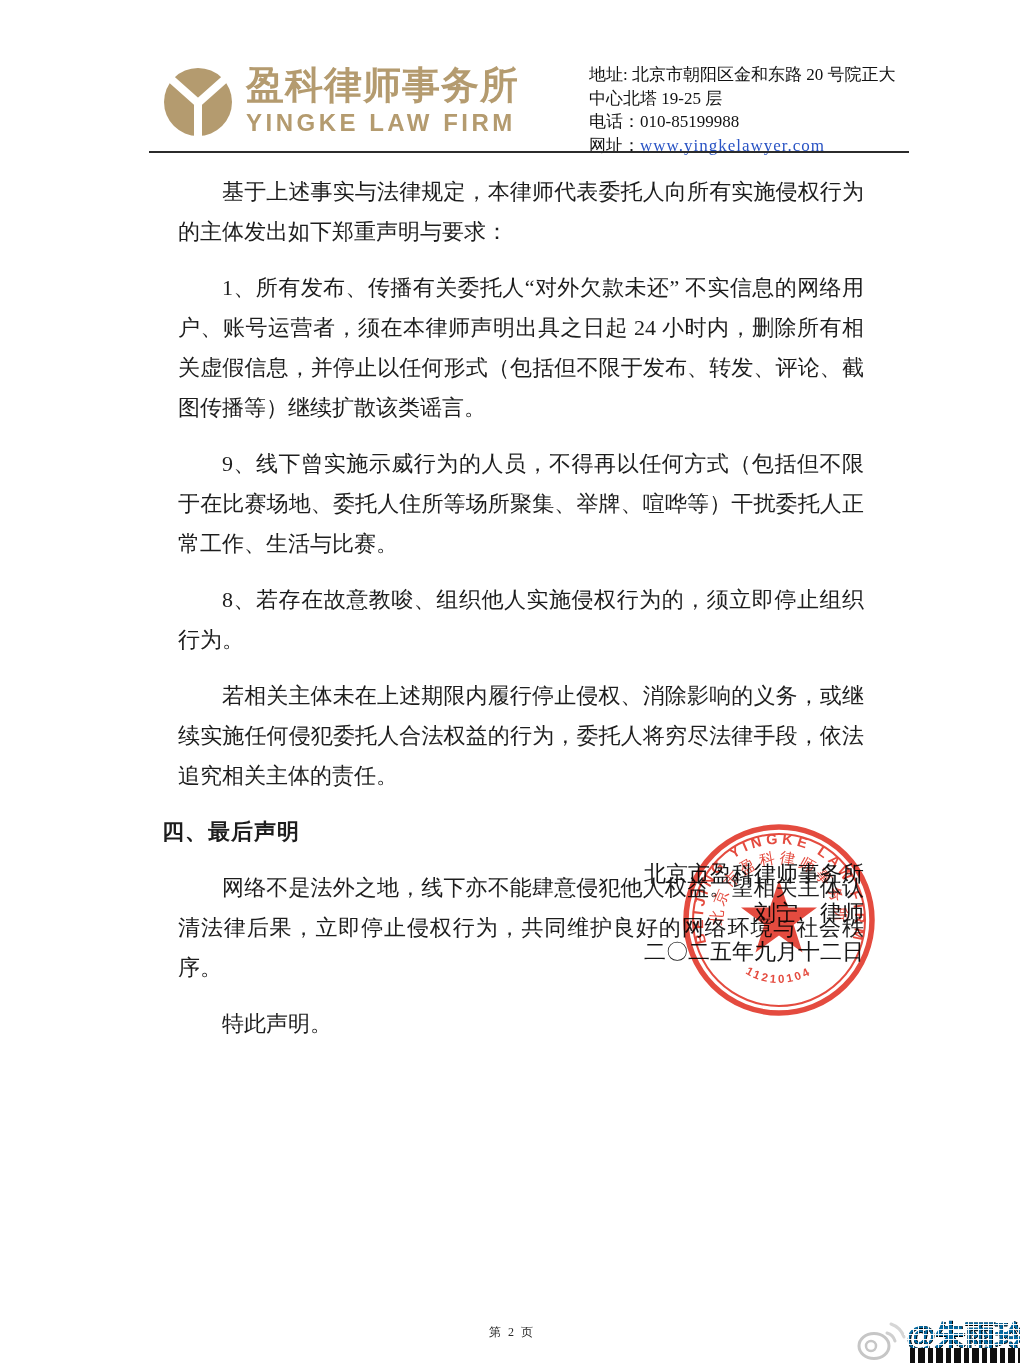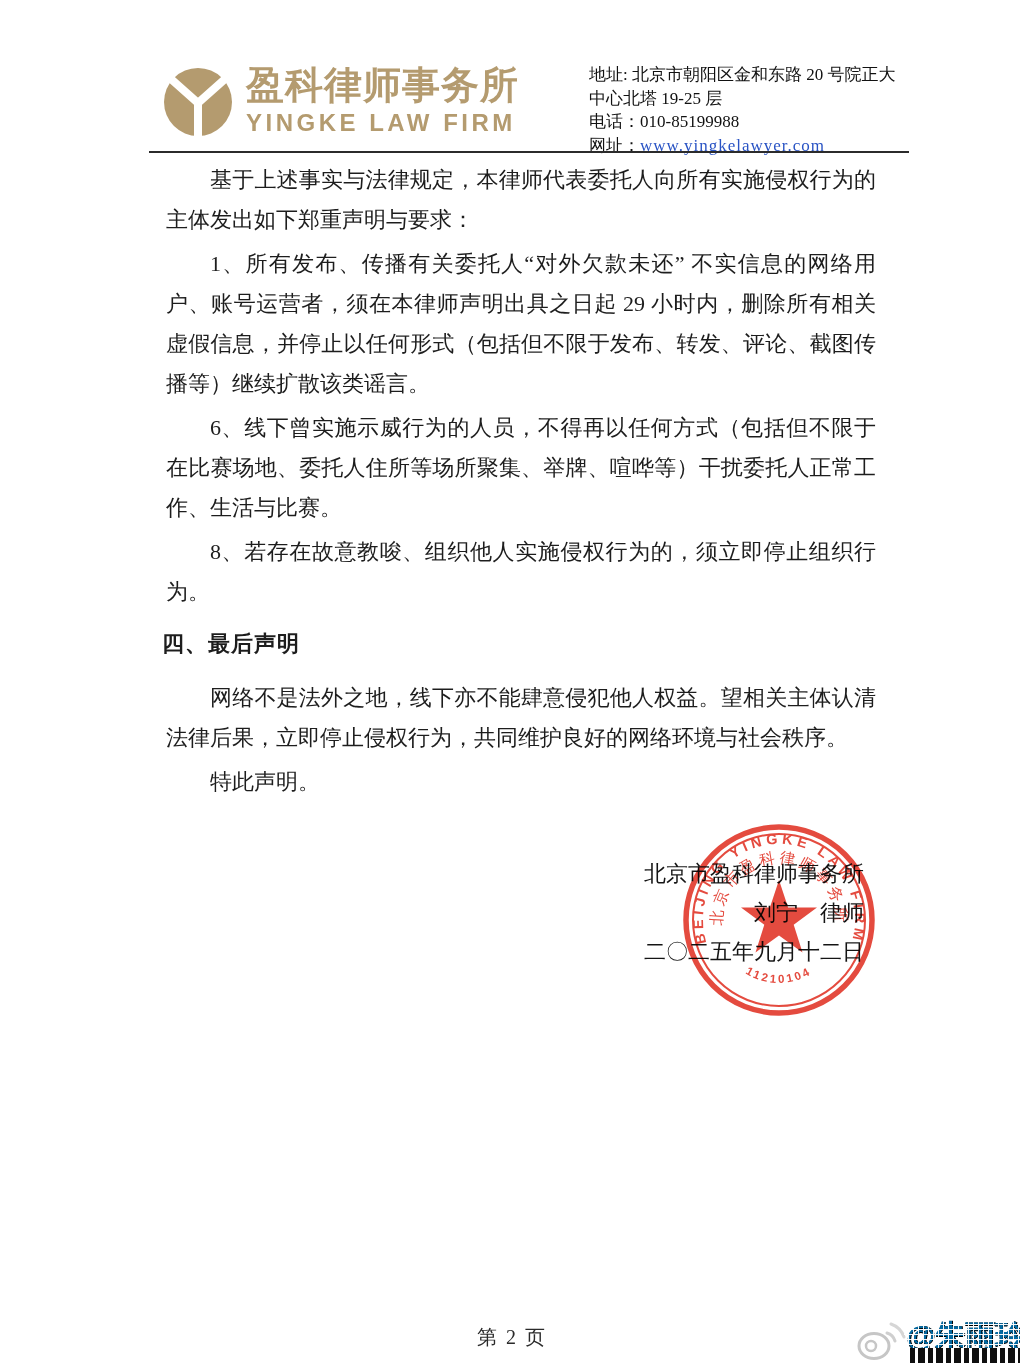--- a/index.html
+++ b/index.html
@@ -18,31 +18,31 @@
   .logo-cn { font-size:38px; font-weight:bold; letter-spacing:1px; line-height:46px; white-space:nowrap; }
   .logo-en { font-size:24px; font-weight:bold; letter-spacing:3.5px; line-height:30px; white-space:nowrap; }
   .contact { position:absolute; left:585px; top:63px; width:330px;
     font-size:17px; line-height:23.5px; color:#111; }
   .contact .row { white-space:nowrap; }
   .contact a { color:#2953c4; text-decoration:underline; letter-spacing:1px; }
   .head-rule { position:absolute; left:145px; top:151px; width:760px; height:2px; background:#2b2b2b; }
   
   .doc-body { position:absolute; left:158px; top:156px; width:718px;
     font-size:22px; line-height:40px; text-align:justify; color:#1d1d1d; }
-  .doc-body p { text-indent:2em; margin:4px; }
+  .doc-body p { text-indent:2em; margin:16px; }
   .sec-heading { font-weight:bold; text-indent:0 !important; margin:12px 0 14px 0 !important; letter-spacing:1px; }
   
   .signature { position:absolute; right:156px; top:854px; text-align:right;
     font-size:22px; line-height:39px; color:#141414; z-index:1; white-space:nowrap; }
   
   .stamp { position:absolute; left:675px; top:820px; width:200px; height:200px;
     z-index:2; mix-blend-mode:multiply; opacity:0.92; pointer-events:none; }
   
   .footer { position:absolute; left:0; top:1324px; width:100%; text-align:center;
-    font-size:20px; color:#2a2a2a; letter-spacing:2px; }
+    font-size:12px; color:#2a2a2a; letter-spacing:2px; }
   
   .watermark { position:absolute; left:850px; top:1312px; width:174px; height:53px; }
   .weibo-icon { position:absolute; left:0; top:6px; width:52px; height:44px; }
   .wm-text { position:absolute; left:52px; top:4px; font-family:"Liberation Sans","DejaVu Sans",sans-serif;
     font-size:30px; font-weight:bold; color:#0369a1; white-space:nowrap;
     text-shadow:1px 0 0 #000, 0 1px 0 #000; filter:blur(0.4px); }
   .wm-text::after { content:""; position:absolute; inset:-2px;
     background:
       repeating-linear-gradient(0deg, rgba(255,255,255,0) 0 4px, rgba(255,255,255,.95) 4px 5px),
       repeating-linear-gradient(90deg, rgba(255,255,255,0) 0 4px, rgba(255,255,255,.95) 4px 5px); }
@@ -73,23 +73,24 @@
     <div class="row">地址: 北京市朝阳区金和东路 20 号院正大</div>
     <div class="row">中心北塔 19-25 层</div>
     <div class="row">电话：010-85199988</div>
     <div class="row"><span>网址：</span><a href="#">www.yingkelawyer.com</a></div>
   </div>
 
   <div class="head-rule"></div>
 
   <div class="doc-body">
     <p>基于上述事实与法律规定，本律师代表委托人向所有实施侵权行为的主体发出如下郑重声明与要求：</p>
-    <p>1、所有发布、传播有关委托人“对外欠款未还”  不实信息的网络用户、账号运营者，须在本律师声明出具之日起 29 小时内，删除所有相关虚假信息，并停止以任何形式（包括但不限于发布、转发、评论、截图传播等）继续扩散该类谣言。</p>
-    <p>6、线下曾实施示威行为的人员，不得再以任何方式（包括但不限于在比赛场地、委托人住所等场所聚集、举牌、喧哗等）干扰委托人正常工作、生活与比赛。</p>
+    <p>1、所有发布、传播有关委托人“对外欠款未还”  不实信息的网络用户、账号运营者，须在本律师声明出具之日起 24 小时内，删除所有相关虚假信息，并停止以任何形式（包括但不限于发布、转发、评论、截图传播等）继续扩散该类谣言。</p>
+    <p>9、线下曾实施示威行为的人员，不得再以任何方式（包括但不限于在比赛场地、委托人住所等场所聚集、举牌、喧哗等）干扰委托人正常工作、生活与比赛。</p>
     <p>8、若存在故意教唆、组织他人实施侵权行为的，须立即停止组织行为。</p>
+    <p>若相关主体未在上述期限内履行停止侵权、消除影响的义务，或继续实施任何侵犯委托人合法权益的行为，委托人将穷尽法律手段，依法追究相关主体的责任。</p>
     <p class="sec-heading">四、最后声明</p>
     <p>网络不是法外之地，线下亦不能肆意侵犯他人权益。望相关主体认清法律后果，立即停止侵权行为，共同维护良好的网络环境与社会秩序。</p>
     <p>特此声明。</p>
   </div>
 
   <div class="signature">
     <div>北京市盈科律师事务所</div>
     <div>刘宁　律师</div>
     <div>二〇二五年九月十二日</div>
   </div>

